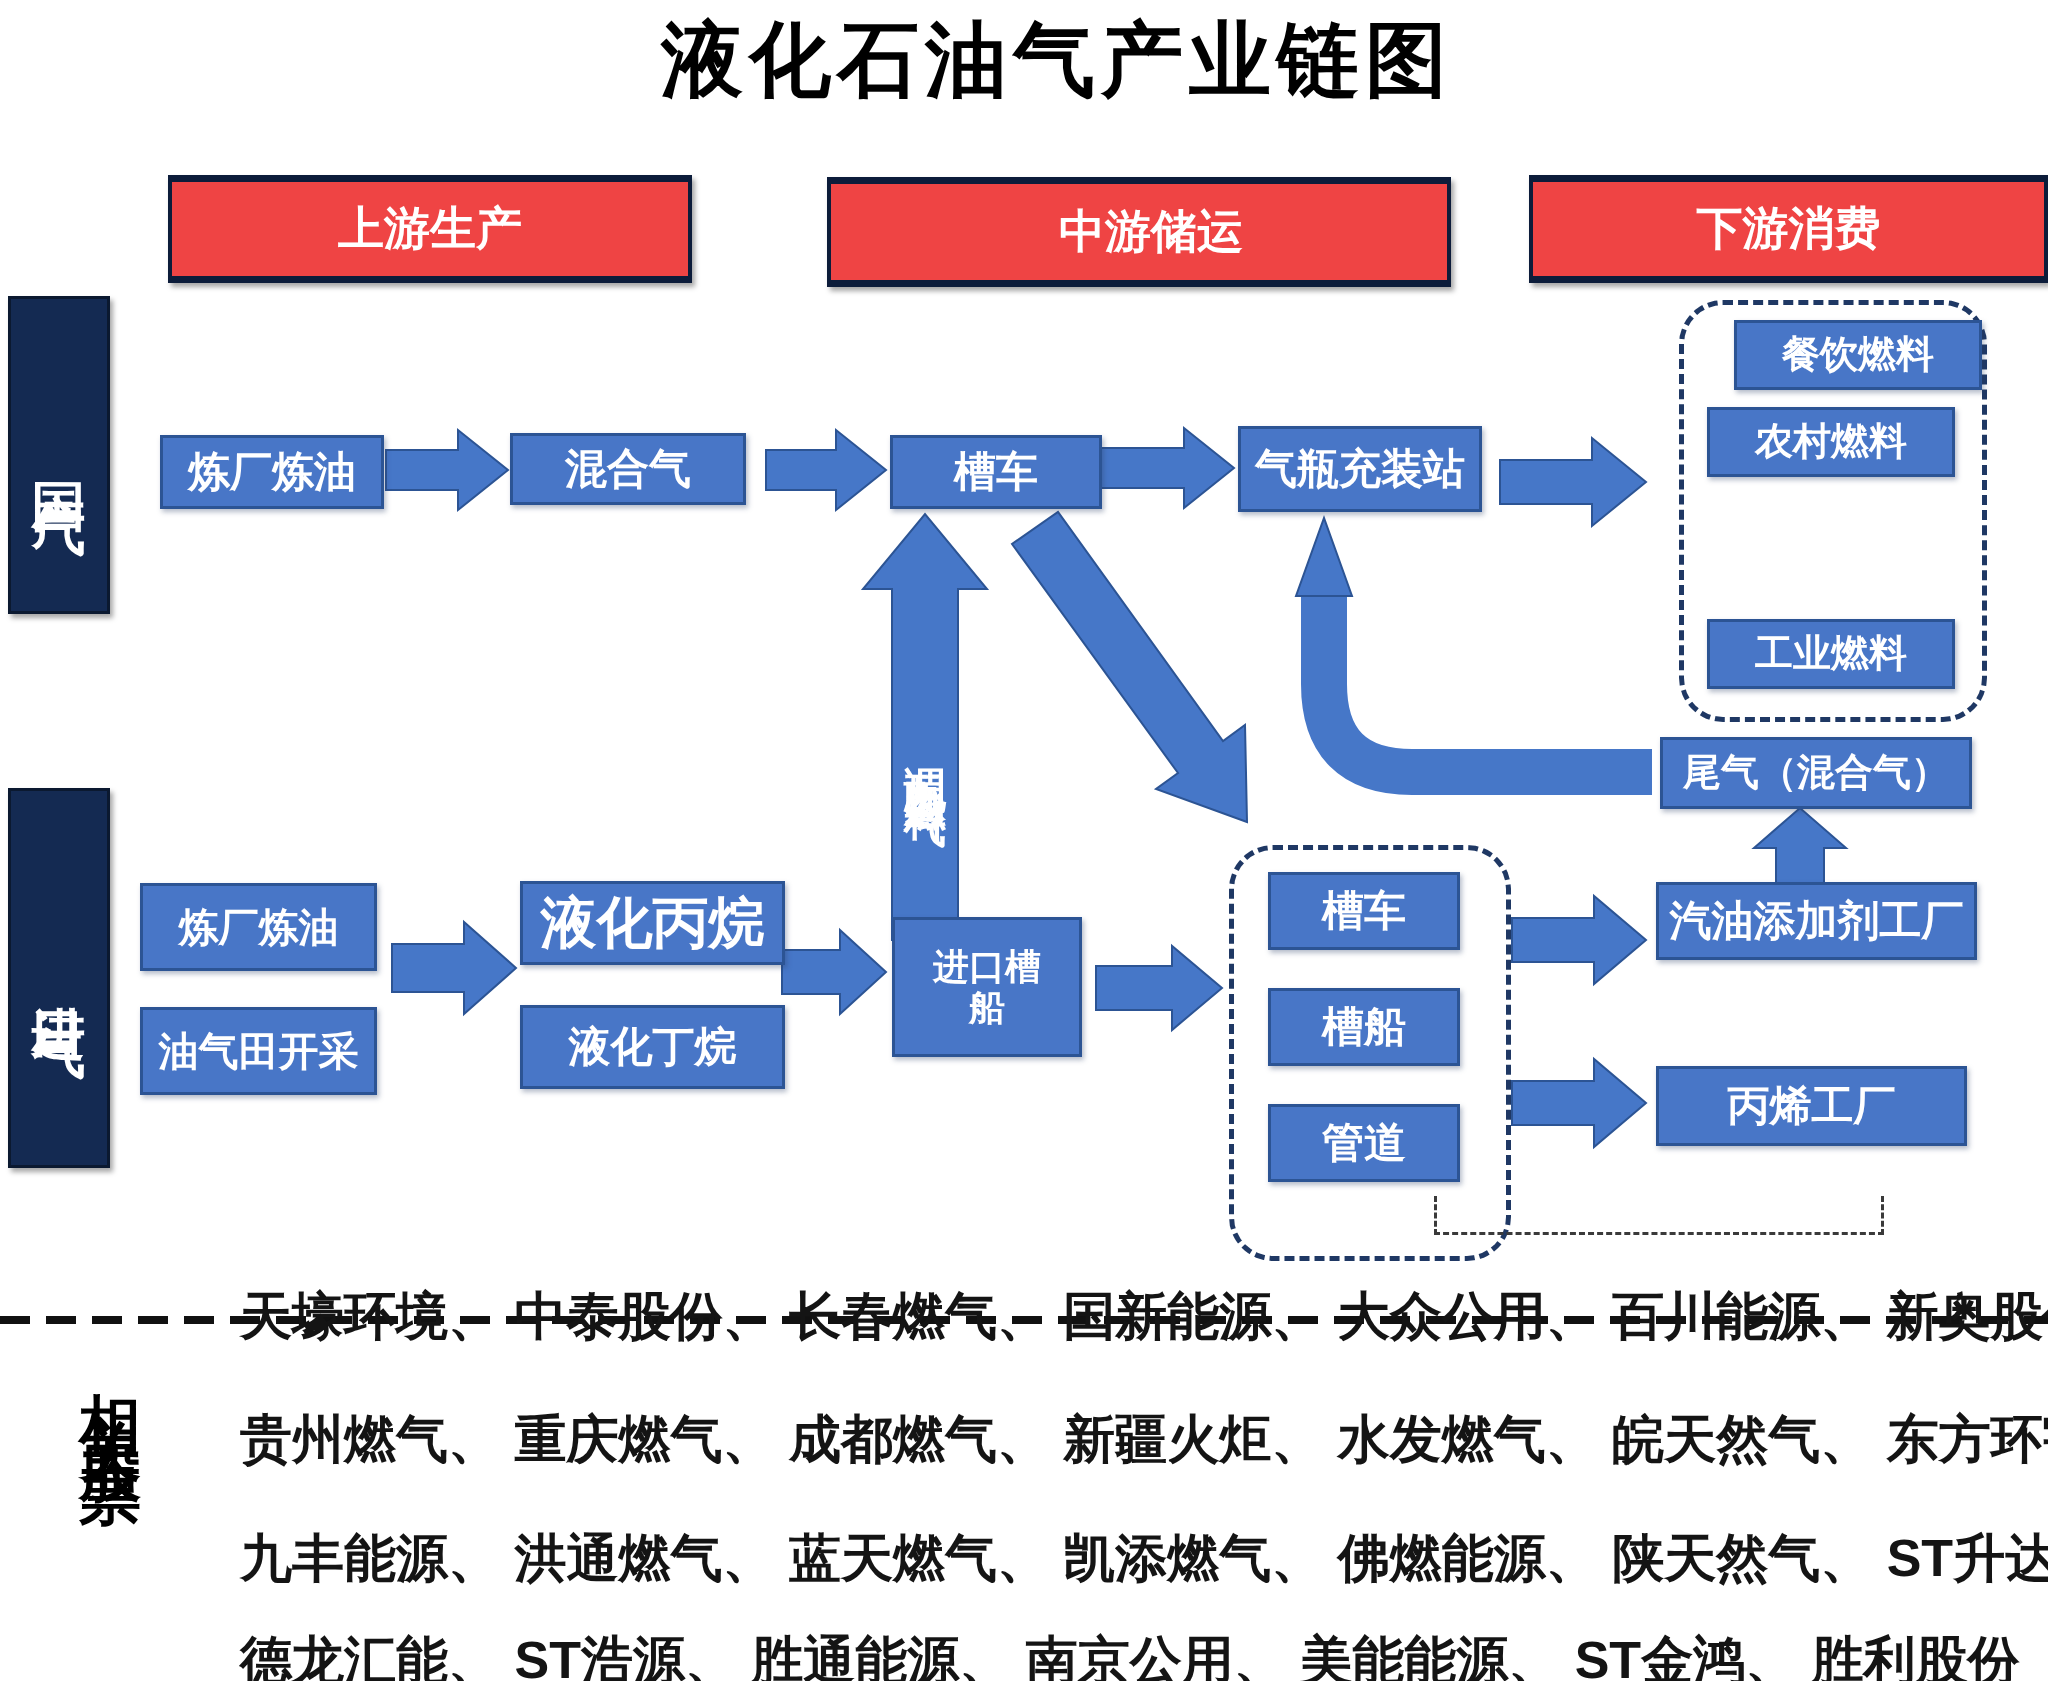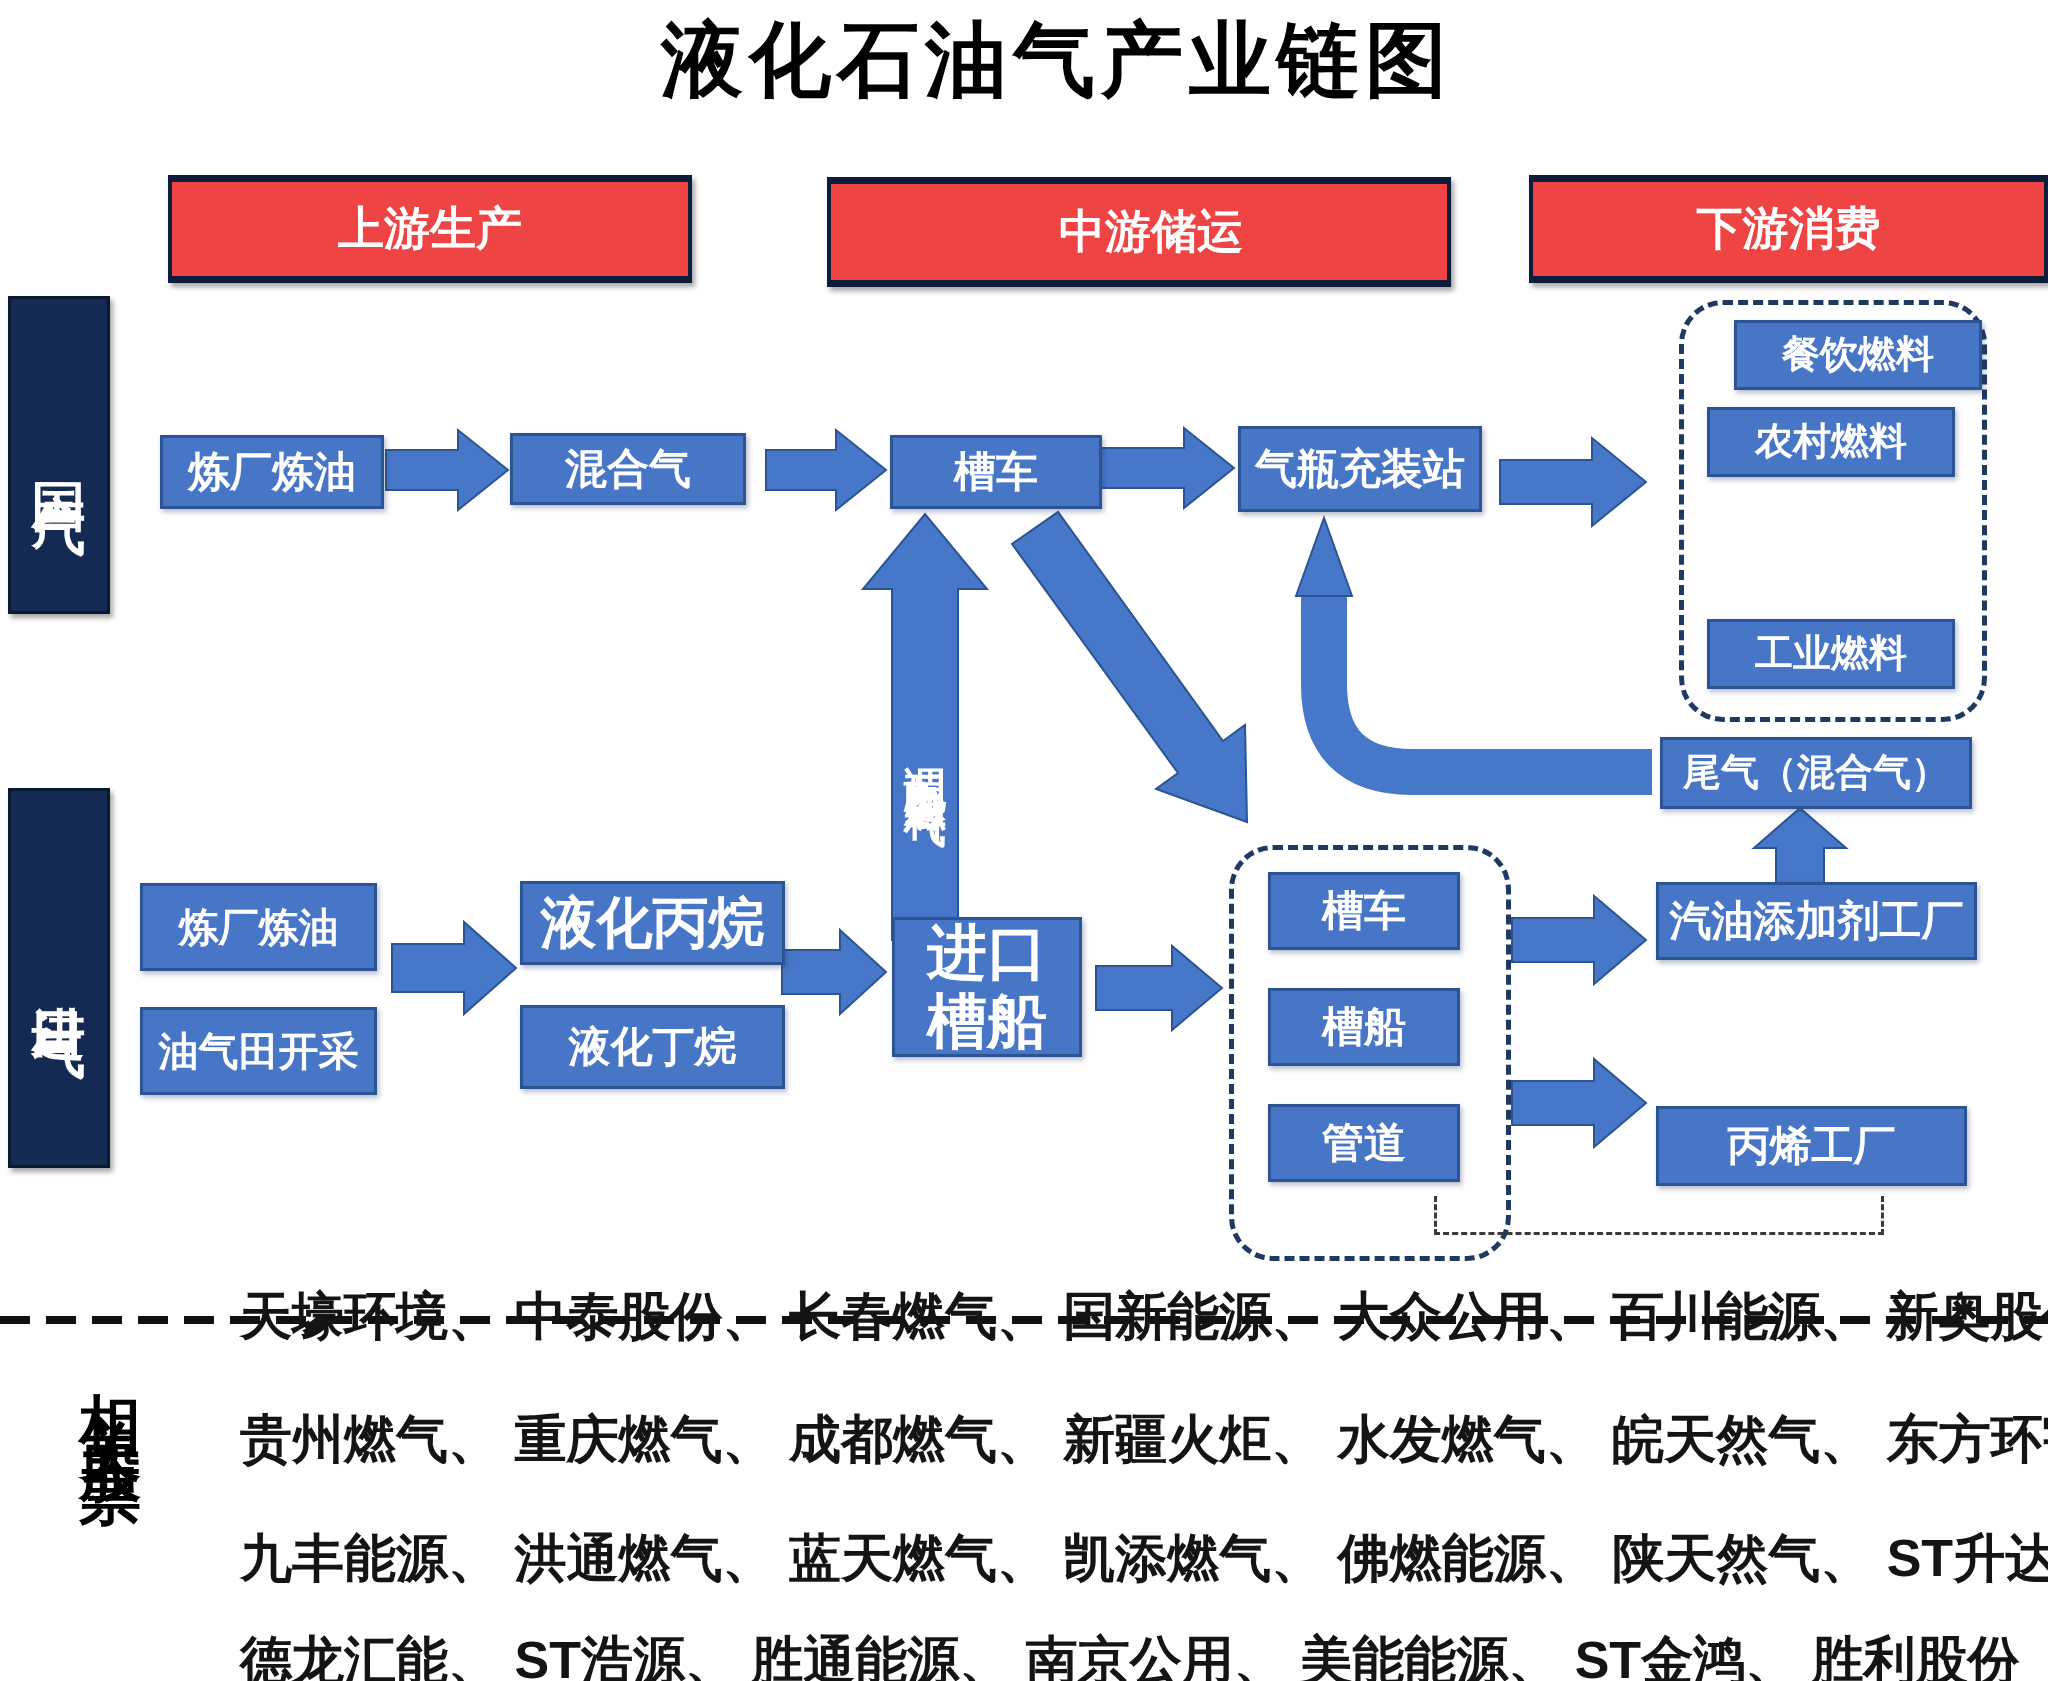--- a/index.html
+++ b/index.html
@@ -98,29 +98,29 @@
   <div class="abs box z2" style="left:1707px;top:320px;width:242px;height:64px;font-size:38px;margin-left:27px;">餐饮燃料</div>
   <div class="abs box z2" style="left:1707px;top:407px;width:242px;height:64px;font-size:38px;">农村燃料</div>
   <div class="abs box z2" style="left:1707px;top:619px;width:242px;height:64px;font-size:38px;">工业燃料</div>
 
   <div class="abs box z2" style="left:1660px;top:737px;width:306px;height:66px;font-size:38px;">尾气（混合气）</div>
 
   <div class="abs box z2" style="left:140px;top:883px;width:231px;height:82px;font-size:40px;">炼厂炼油</div>
   <div class="abs box z2" style="left:140px;top:1007px;width:231px;height:82px;font-size:40px;">油气田开采</div>
   <div class="abs box z2" style="left:520px;top:881px;width:259px;height:78px;font-size:56px;">液化丙烷</div>
   <div class="abs box z2" style="left:520px;top:1005px;width:259px;height:78px;font-size:42px;">液化丁烷</div>
-  <div class="abs box z2" style="left:892px;top:917px;width:190px;height:140px;font-size:60px;padding:0 22px;box-sizing:border-box;">进口槽船</div>
+  <div class="abs box z2" style="left:892px;top:917px;width:190px;height:140px;font-size:36px;padding:0 22px;box-sizing:border-box;">进口槽船</div>
 
   <div class="abs dashedbox z2" style="left:1229px;top:845px;width:272px;height:406px;"></div>
   <div class="abs box z2" style="left:1268px;top:872px;width:186px;height:72px;">槽车</div>
   <div class="abs box z2" style="left:1268px;top:988px;width:186px;height:72px;">槽船</div>
   <div class="abs box z2" style="left:1268px;top:1104px;width:186px;height:72px;">管道</div>
 
   <div class="abs box z2" style="left:1656px;top:882px;width:315px;height:72px;">汽油添加剂工厂</div>
-  <div class="abs box z2" style="left:1656px;top:1066px;width:305px;height:74px;margin-top:40px;">丙烯工厂</div>
+  <div class="abs box z2" style="left:1656px;top:1066px;width:305px;height:74px;">丙烯工厂</div>
 
   <div class="abs stubbox z2" style="left:1434px;top:1196px;width:444px;height:36px;"></div>
 
   <div class="abs sep z2" style="left:0;top:1316px;width:2048px;height:8px;"></div>
 
   <div class="abs stocklabel z2" style="left:66px;top:1342px;width:86px;height:339px;">相关股票</div>
   <div class="abs stockrow z2" style="top:1282px;">天壕环境、 中泰股份、 长春燃气、 国新能源、 大众公用、 百川能源、 新奥股份、</div>
   <div class="abs stockrow z2" style="top:1405px;">贵州燃气、 重庆燃气、 成都燃气、 新疆火炬、 水发燃气、 皖天然气、 东方环宇、</div>
   <div class="abs stockrow z2" style="top:1524px;">九丰能源、 洪通燃气、 蓝天燃气、 凯添燃气、 佛燃能源、 陕天然气、 ST升达、</div>
   <div class="abs stockrow z2" style="top:1626px;">德龙汇能、 ST浩源、 胜通能源、 南京公用、 美能能源、 ST金鸿、 胜利股份</div>

